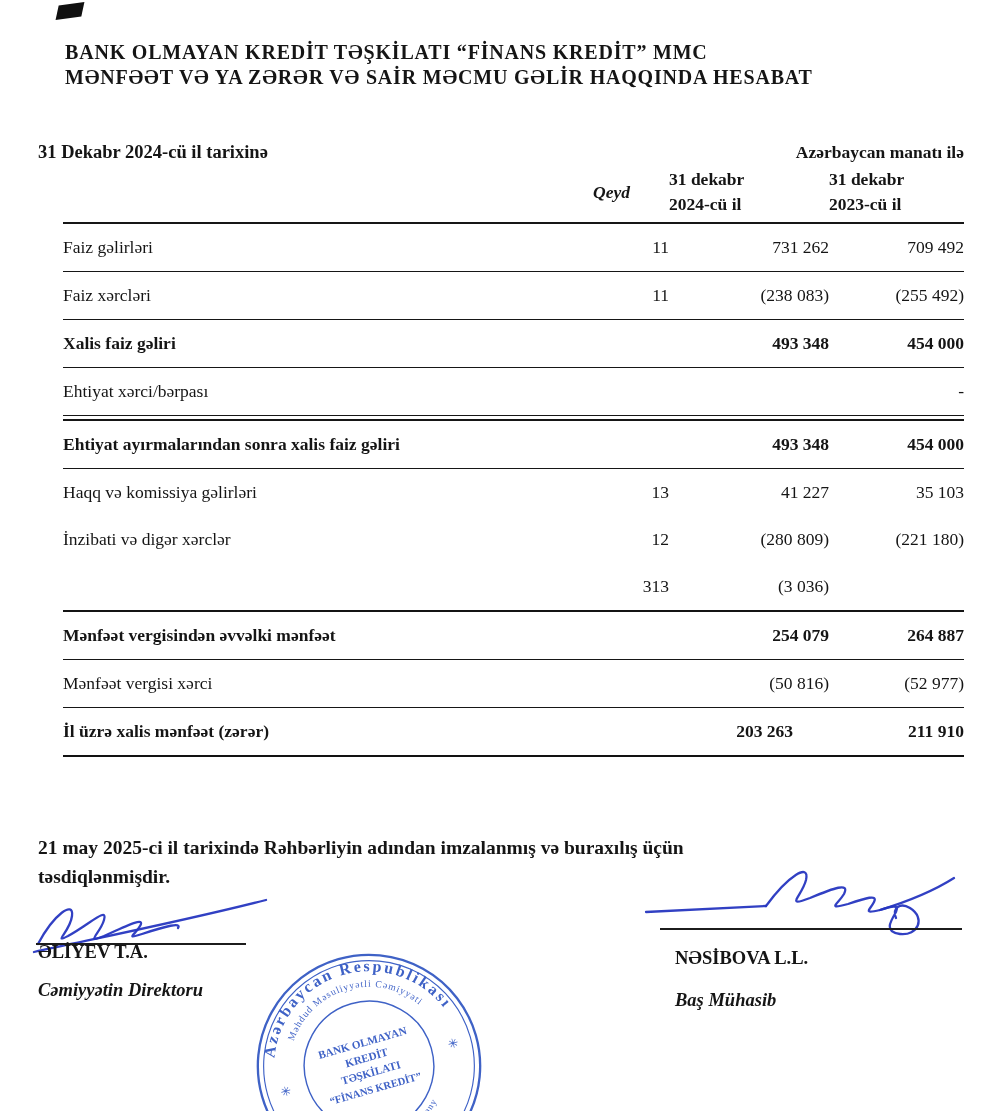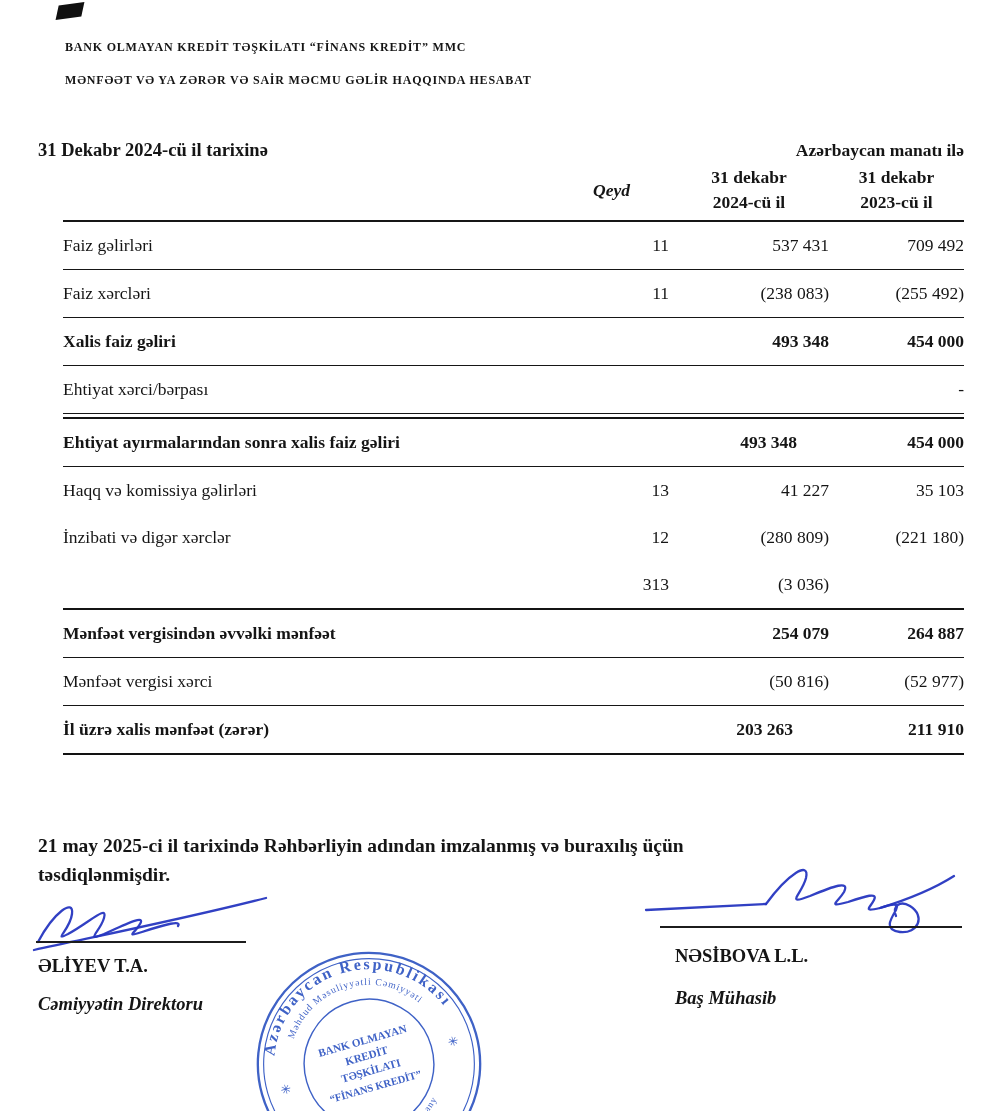--- a/index.html
+++ b/index.html
@@ -7,54 +7,54 @@
   body {
     width:1000px; height:1111px; position:relative; overflow:hidden;
     font-family:"Liberation Serif","DejaVu Serif",serif;
     color:#151515;
   }
   .page { position:absolute; inset:0; padding:40px 36px 0 38px; }
 
   .scan-mark { position:absolute; left:57px; top:4px; width:26px; height:14px;
     background:#101010; transform:rotate(-8deg) skewX(-20deg); }
 
-  .title { margin-left:27px; font-weight:bold; font-size:12px; letter-spacing:0.8px; line-height:1.25; }
-  .title .t2 { margin-top:18px; }
+  .title { margin-left:27px; font-weight:bold; font-size:20px; letter-spacing:0.8px; line-height:1.25; }
+  .title .t2 { margin-top:0; }
 
   .meta { display:flex; justify-content:space-between; align-items:flex-end; margin-top:52px; }
   .date-line { font-weight:bold; font-size:18.5px;text-align:center; }
   .currency  { font-weight:bold; font-size:17.5px; }
 
   .table { margin-left:25px; margin-top:4px; }
   .grid-cols { display:grid; grid-template-columns:1fr 115px 160px 135px; }
   .thead { align-items:end; border-bottom:2px solid #161616; padding-bottom:6px; }
-  .th { font-weight:bold; font-size:17.5px; text-align:center; line-height:1.4; }
+  .th { font-weight:bold; font-size:17.5px; text-align:left; line-height:1.4; }
   .th.note { text-align:center; padding-bottom:12px;font-style:italic; }
 
   .trow { align-items:center; padding:13px 0; font-size:17.5px; }
   .c-label { padding-right:8px; }
   .c-note { text-align:right; }
   .c-val { text-align:right; }
   .bold { font-weight:bold; }
   .bb1 { border-bottom:1.5px solid #161616; }
   .bb2 { border-bottom:2.2px solid #141414; }
   .bb3 { border-bottom:2.6px solid #121212;gap:36px; }
-  .gap-top { border-top:2px solid #161616; margin-top:3px;gap:32px; }
+  .gap-top { border-top:2px solid #161616; margin-top:3px; }
 
   .approval { margin-top:76px; font-weight:bold; font-size:19.5px; line-height:1.5; }
 
   .sigzone { position:relative; margin-top:6px; height:287px; }
   .sig-line { position:absolute; border-top:2px solid #1c1c1c; }
   .sig-line.left  { left:-2px;  top:45px; width:210px; }
   .sig-line.right { left:622px; top:30px; width:302px; }
   .sig-name { position:absolute; font-weight:bold; font-size:18.5px; }
-  .sig-name.left  { left:0;     top:60px; }
+  .sig-name.left  { left:0;     top:44px; }
   .sig-name.right { left:637px; top:50px; }
   .sig-role { position:absolute; font-weight:bold; font-style:italic; font-size:18.5px; }
-  .sig-role.left  { left:0;     top:98px;font-style:italic; }
+  .sig-role.left  { left:0;     top:82px;font-style:italic; }
   .sig-role.right { left:637px; top:92px; }
 
   .ink { position:absolute; }
   .ink.left  { left:-10px; top:-14px; }
   .ink.right { left:600px; top:-42px; }
   .ink path { fill:none; stroke:#2636c0; stroke-width:2.3; stroke-linecap:round; opacity:0.95; }
 
   .stamp { position:absolute; left:215px; top:52px; width:232px; height:232px;
     transform:rotate(-16deg); opacity:0.92; }
 </style>
@@ -86,21 +86,21 @@
       </div>
       <div class="th">
         <div>31 dekabr</div>
         <div>2023-cü il</div>
       </div>
     </div>
 
     <div class="trow grid-cols bb1">
       <div class="c-label">Faiz gəlirləri</div>
       <div class="c-note">11</div>
-      <div class="c-val">537 431</div>
+      <div class="c-val">731 262</div>
       <div class="c-val">709 492</div>
     </div>
 
     <div class="trow grid-cols bb1">
       <div class="c-label">Faiz xərcləri</div>
       <div class="c-note">11</div>
       <div class="c-val">(238 083)</div>
       <div class="c-val">(255 492)</div>
     </div>
 

